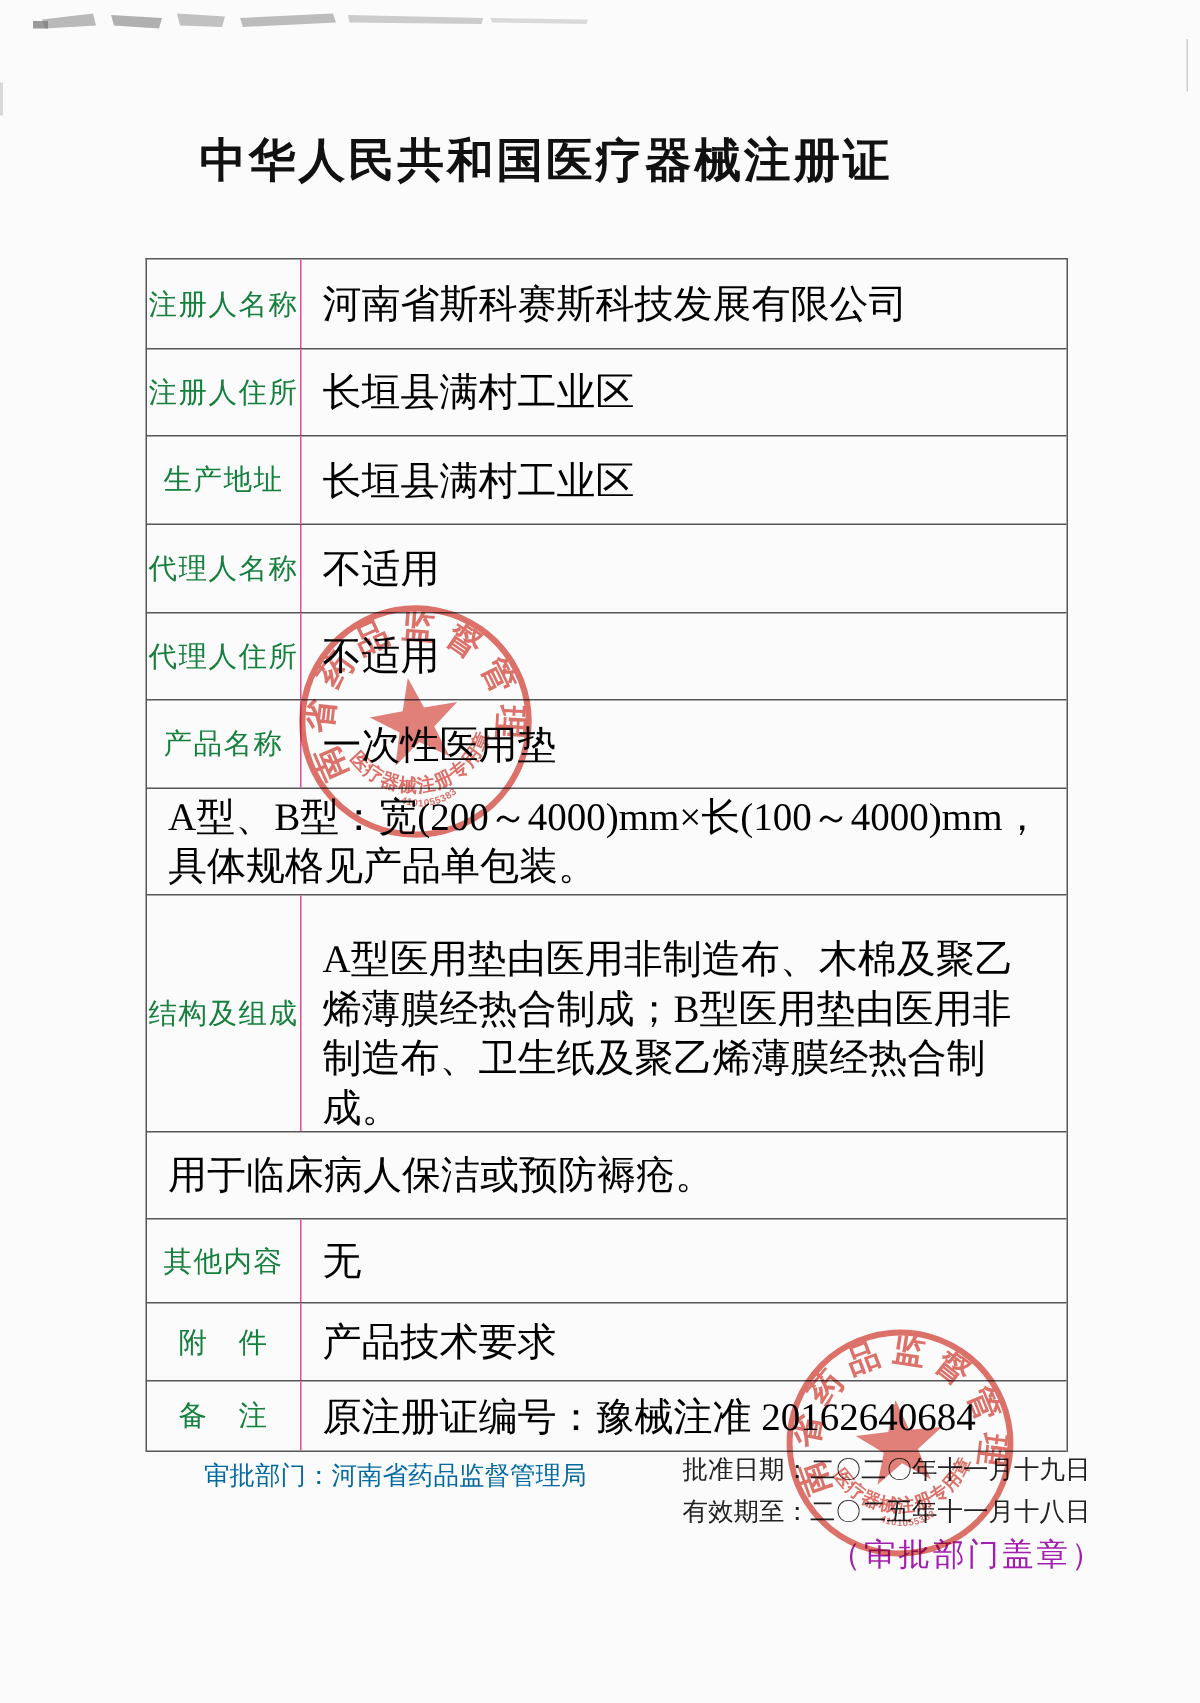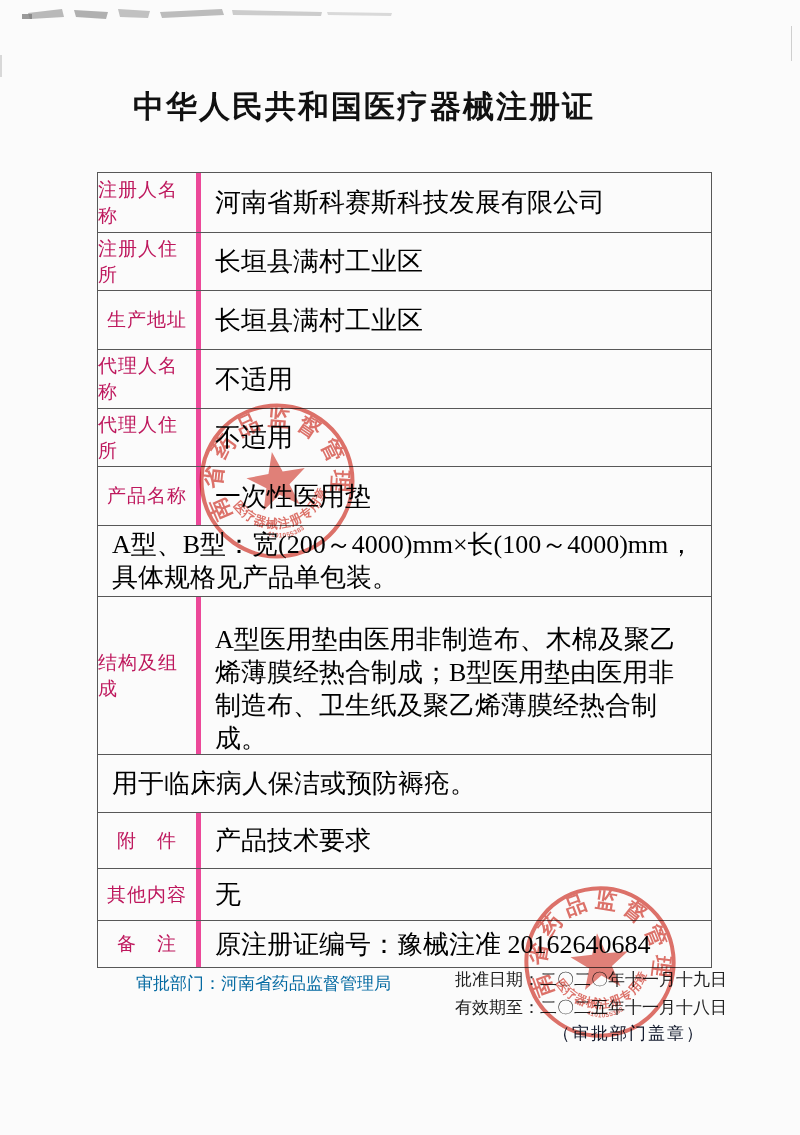--- a/index.html
+++ b/index.html
@@ -37,38 +37,38 @@
   .row:nth-child(5){height:58px}
   .row:nth-child(6){height:59px}
   .row:nth-child(7){height:71px}
   .row:nth-child(8){height:158px}
   .row:nth-child(9){height:58px}
   .row:nth-child(10){height:56px}
   .row:nth-child(11){height:52px}
   .row:nth-child(12){height:47px}
   .cell-label{
     width:103px;min-width:103px;
-    border-right:5px solid #ec4899;
+    border-right:1px solid #ec4899;
     display:flex;align-items:center;justify-content:center;
-    font-size:19px;color:#be185d;letter-spacing:1px;
-    text-align:left;box-sizing:border-box;
+    font-size:19px;color:#15803d;letter-spacing:1px;
+    text-align:center;box-sizing:border-box;
   }
   .cell-value{
     flex:1;display:flex;align-items:center;
     padding:4px 16px 4px 14px;
     font-size:26px;line-height:33px;color:#000000;
     box-sizing:border-box;
     font-family:Liberation Serif, serif;
   }
   .row.top-align .cell-value{align-items:flex-start;padding-top:26px;}
 
   .footer-dept{position:absolute;left:136px;top:972px;font-size:17px;color:#0369a1;}
   .footer-date1{position:absolute;left:455px;top:968px;font-size:17px;color:#222;}
   .footer-date2{position:absolute;left:455px;top:996px;font-size:17px;color:#222;}
-  .footer-sealnote{position:absolute;left:553px;top:1022px;font-size:17px;color:#0f172a;letter-spacing:2px;}
+  .footer-sealnote{position:absolute;left:553px;top:1022px;font-size:21px;color:#a21caf;letter-spacing:2px;}
 
   .stamp{position:absolute;mix-blend-mode:multiply;opacity:.82;}
   .stamp svg{display:block;}
   .stamp-1{left:195px;top:399px;width:164px;height:164px;transform:rotate(-10deg);}
   .stamp-2{left:520px;top:882px;width:160px;height:160px;transform:rotate(-6deg);}
   .stamp text{font-family:"Liberation Sans","DejaVu Sans",sans-serif;font-weight:bold;}
 
   .scan-top{position:absolute;left:22px;top:3px;}
   .edge-right{position:absolute;left:791px;top:26px;width:1px;height:35px;background:#cfcfcf;}
   .edge-left{position:absolute;left:0;top:55px;width:2px;height:22px;background:#d8d8d8;}
@@ -121,26 +121,26 @@
       <div class="cell-value">A型、B型：宽(200～4000)mm×长(100～4000)mm，具体规格见产品单包装。</div>
     </div>
     <div class="row top-align">
       <div class="cell-label">结构及组成</div>
       <div class="cell-value">A型医用垫由医用非制造布、木棉及聚乙烯薄膜经热合制成；B型医用垫由医用非制造布、卫生纸及聚乙烯薄膜经热合制成。</div>
     </div>
     <div class="row">
       <div class="cell-value">用于临床病人保洁或预防褥疮。</div>
     </div>
     <div class="row">
+      <div class="cell-label">其他内容</div>
+      <div class="cell-value">无</div>
+    </div>
+    <div class="row">
       <div class="cell-label">附　件</div>
       <div class="cell-value">产品技术要求</div>
-    </div>
-    <div class="row">
-      <div class="cell-label">其他内容</div>
-      <div class="cell-value">无</div>
     </div>
     <div class="row">
       <div class="cell-label">备　注</div>
       <div class="cell-value">原注册证编号：豫械注准 20162640684</div>
     </div>
   </div>
 
   <div class="footer-dept">审批部门：河南省药品监督管理局</div>
   <div class="footer-date1">批准日期：二〇二〇年十一月十九日</div>
   <div class="footer-date2">有效期至：二〇二五年十一月十八日</div>

